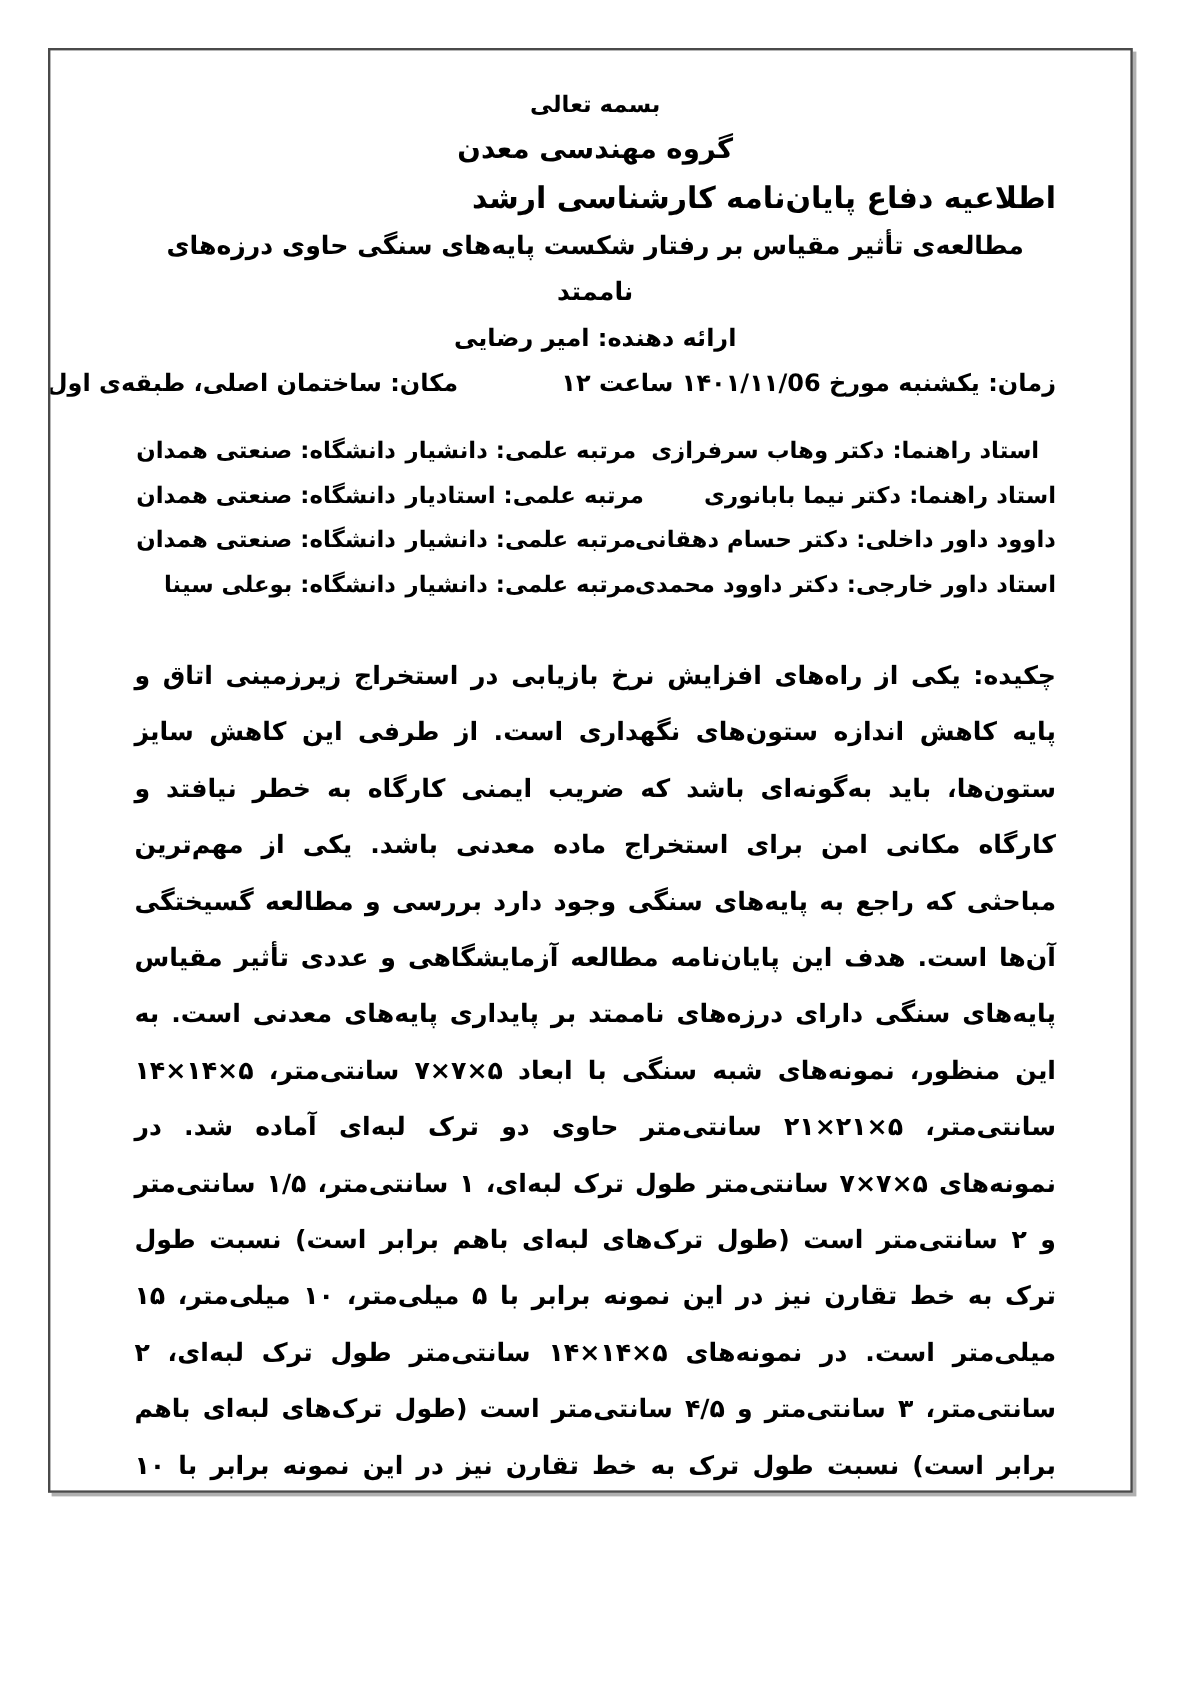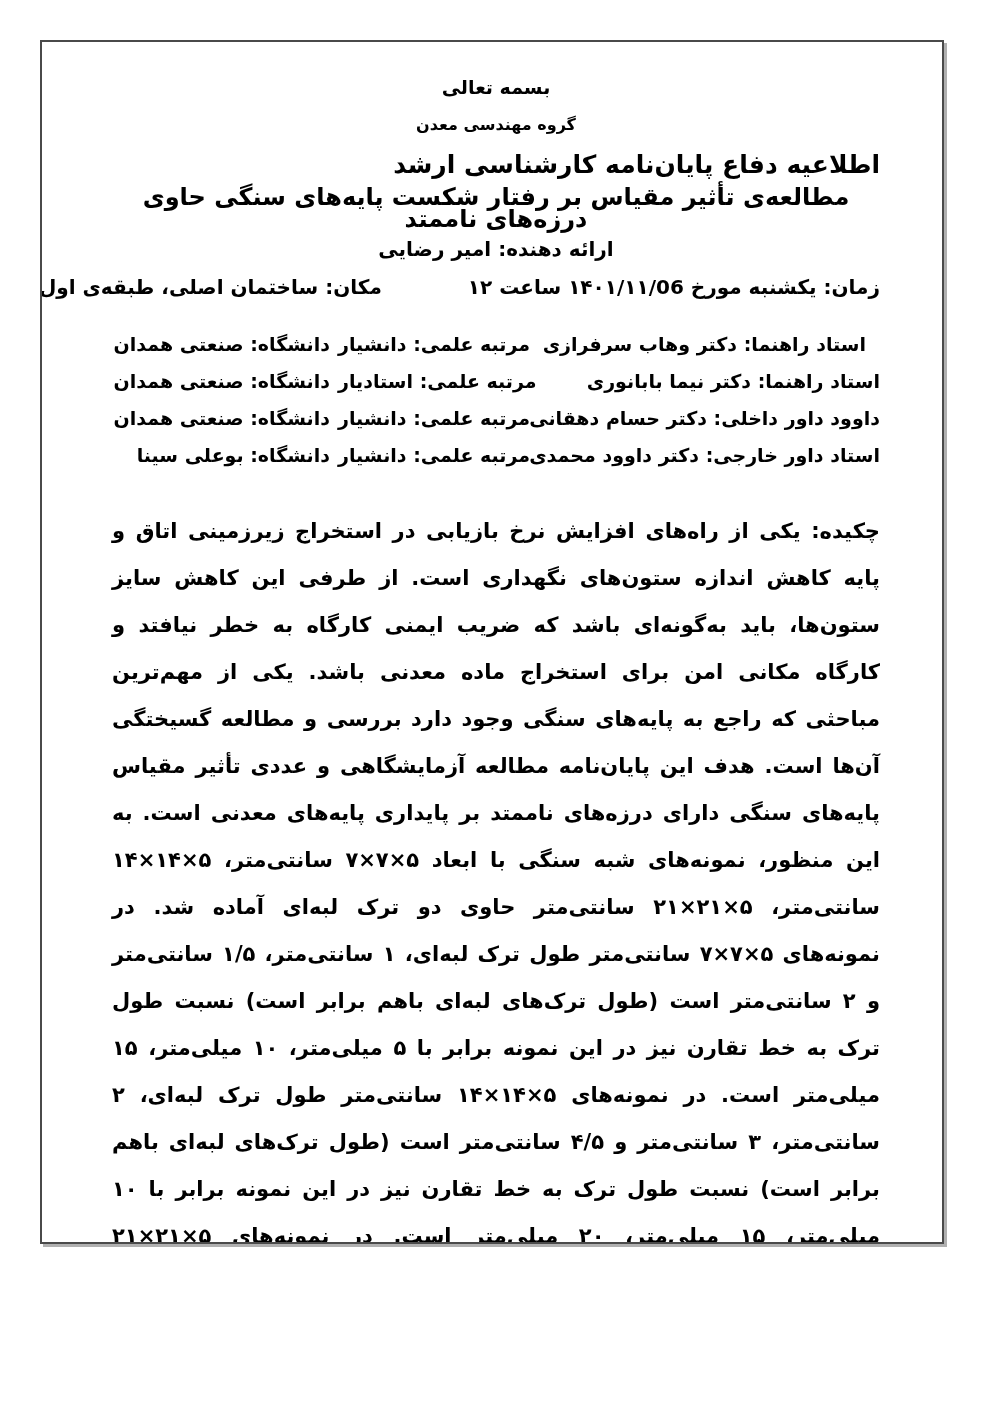--- a/index.html
+++ b/index.html
@@ -20,23 +20,23 @@
     box-sizing: border-box;
     border: 2px solid #4a4a4a;
     box-shadow: 3px 3px 0 0 #b0b0b0;
     background: #ffffff;
     direction: rtl;
     padding: 26px 62px 0 70px;
     overflow: hidden;
   }
   .header { text-align: center; font-weight: 700; }
   .h-bismillah   { font-size: 19px; line-height: 38px; }
-  .h-dept        { font-size: 16px; line-height: 38px; }
+  .h-dept        { font-size: 23px; line-height: 38px; }
   .h-announce    { font-size: 25px; line-height: 42px; text-align: right; }
-  .h-thesis      { font-size: 24px; line-height: 22px; }
+  .h-thesis      { font-size: 21px; line-height: 38px; }
   .h-presenter   { font-size: 20px; line-height: 38px; }
 
   .schedule {
     display: flex;
     direction: rtl;
     align-items: baseline;
     gap: 86px;
     font-size: 20px;
     font-weight: 700;
     line-height: 38px;

